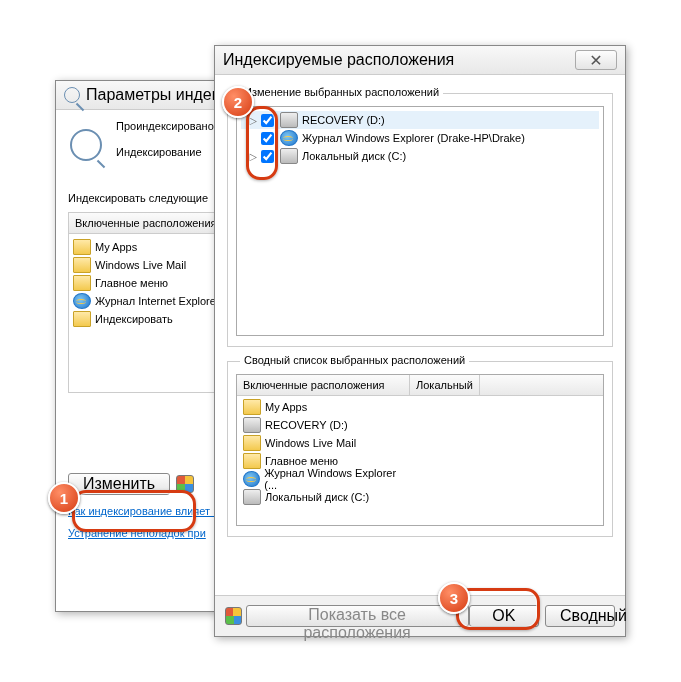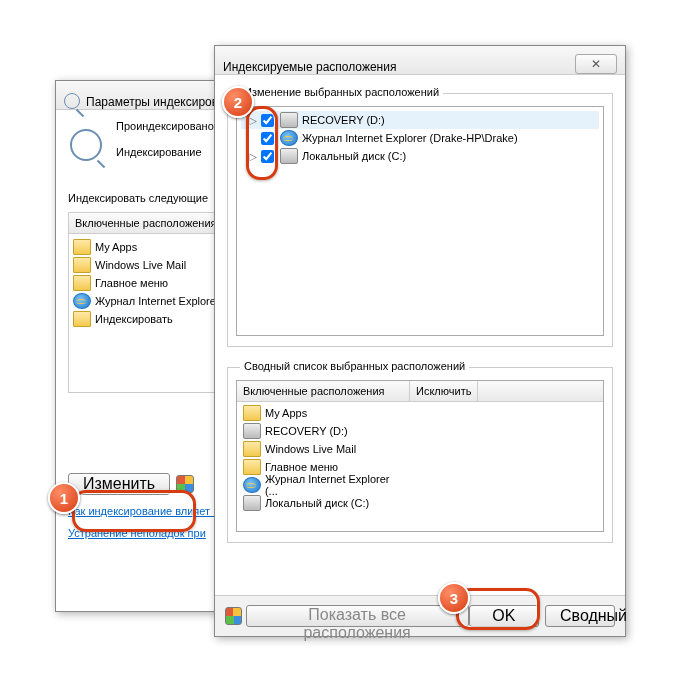--- a/index.html
+++ b/index.html
@@ -1,20 +1,20 @@
 <!DOCTYPE html>
 <html><head>
 <meta charset="utf-8">
 <style>
   html,body{margin:0;padding:0;font-family:"Segoe UI",Tahoma,sans-serif;font-size:11px;background:#fff;color:#000}
   .stage{position:relative;width:681px;height:682px;background:#fff;overflow:hidden}
   .win{position:absolute;background:#fff;border:1px solid #888;box-shadow:2px 2px 8px rgba(0,0,0,.3)}
   .back-win{left:55px;top:80px;width:320px;height:530px}
   .front-win{left:214px;top:45px;width:410px;height:590px;z-index:5}
-  .titlebar{height:28px;background:linear-gradient(#f8f8f8,#e8e8e8);border-bottom:1px solid #ccc;display:flex;align-items:flex-end;padding:0 8px;font-size:12px}
+  .titlebar{height:28px;background:linear-gradient(#f8f8f8,#e8e8e8);border-bottom:1px solid #ccc;display:flex;align-items:center;padding:0 8px;font-size:16px}
   .titlebar .icon{width:16px;height:16px;margin-right:6px;display:inline-block}
   .close-x{margin-left:auto;width:40px;height:18px;border:1px solid #aaa;border-radius:3px;display:flex;align-items:center;justify-content:center;background:linear-gradient(#fdfdfd,#e5e5e5);font-family:Arial;color:#555}
   .body{padding:10px 12px}
   .status{margin-left:48px;margin-bottom:6px}
   .fieldset{border:1px solid #ccc;margin-top:8px;padding:6px 8px 10px}
   .fieldset-label{position:relative;top:-14px;left:4px;background:#fff;padding:0 4px;display:inline-block}
   .fieldset-inner{margin-top:-10px}
   .incl-header{background:linear-gradient(#fbfbfb,#e9e9e9);border:1px solid #ccc;border-bottom:none;padding:4px 6px}
   .incl-box{border:1px solid #ccc;height:150px;padding:4px 2px;overflow:hidden}
   .item-row{display:flex;align-items:center;height:18px;padding:0 2px}
@@ -119,39 +119,39 @@
             <div class="tree-row sel">
               <span class="exp">▷</span>
               <input type="checkbox" checked="" style="">
               <span class="ic drive-ic"></span>
               <span>RECOVERY (D:)</span>
             </div>
             <div class="tree-row">
               <span class="exp"></span>
               <input type="checkbox" checked="" style="">
               <span class="ic ie-ic"></span>
-              <span>Журнал Internet Explorer (Drake-HP\Drake)</span>
+              <span>Журнал Windows Explorer (Drake-HP\Drake)</span>
             </div>
             <div class="tree-row">
               <span class="exp">▷</span>
               <input type="checkbox" checked="" style="">
               <span class="ic drive-ic"></span>
               <span>Локальный диск (C:)</span>
             </div>
           </div>
         </div>
       </div>
 
-      <div class="fieldset" style="margin-top:20px">
+      <div class="fieldset" style="margin-top:14px">
         <span class="fieldset-label">Сводный список выбранных расположений</span>
         <div class="fieldset-inner">
           <div class="summary-box">
             <div class="summary-head">
               <div class="sh-col1">Включенные расположения</div>
-              <div>Исключить</div>
+              <div>Локальный</div>
             </div>
             <div class="summary-body">
               <div class="sum-row">
                   <div class="c1">
                     <span class="ic folder-ic"></span>
                     <span>My Apps</span>
                   </div>
                   <div></div>
                 </div>
               <div class="sum-row">
@@ -171,21 +171,21 @@
               <div class="sum-row">
                   <div class="c1">
                     <span class="ic folder-ic"></span>
                     <span>Главное меню</span>
                   </div>
                   <div></div>
                 </div>
               <div class="sum-row">
                   <div class="c1">
                     <span class="ic ie-ic"></span>
-                    <span>Журнал Internet Explorer (...</span>
+                    <span>Журнал Windows Explorer (...</span>
                   </div>
                   <div></div>
                 </div>
               <div class="sum-row">
                   <div class="c1">
                     <span class="ic drive-ic"></span>
                     <span>Локальный диск (C:)</span>
                   </div>
                 </div>
             </div>

